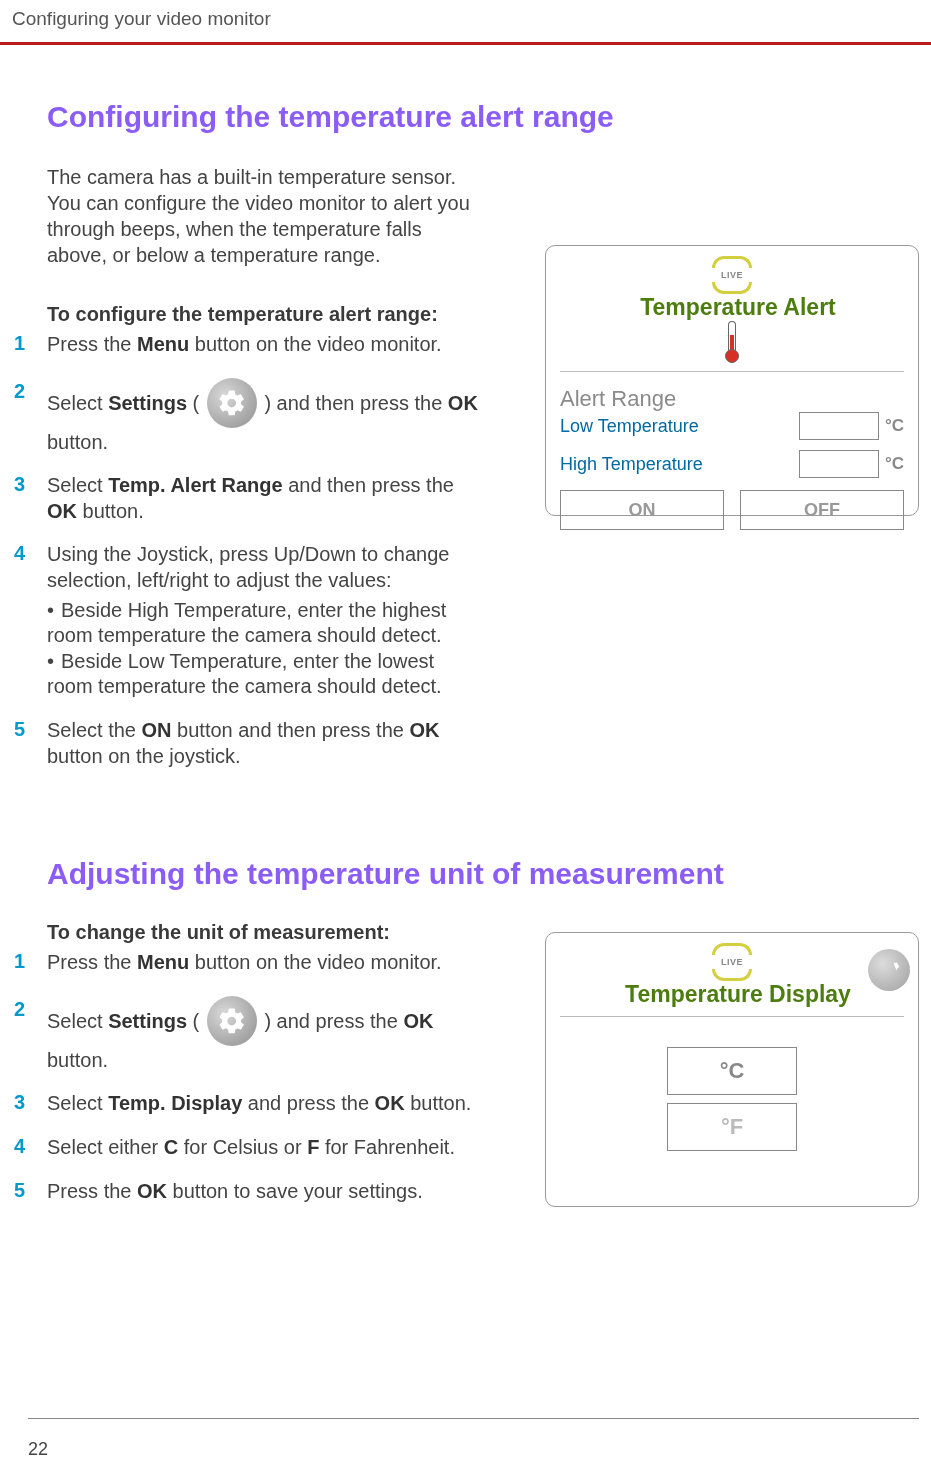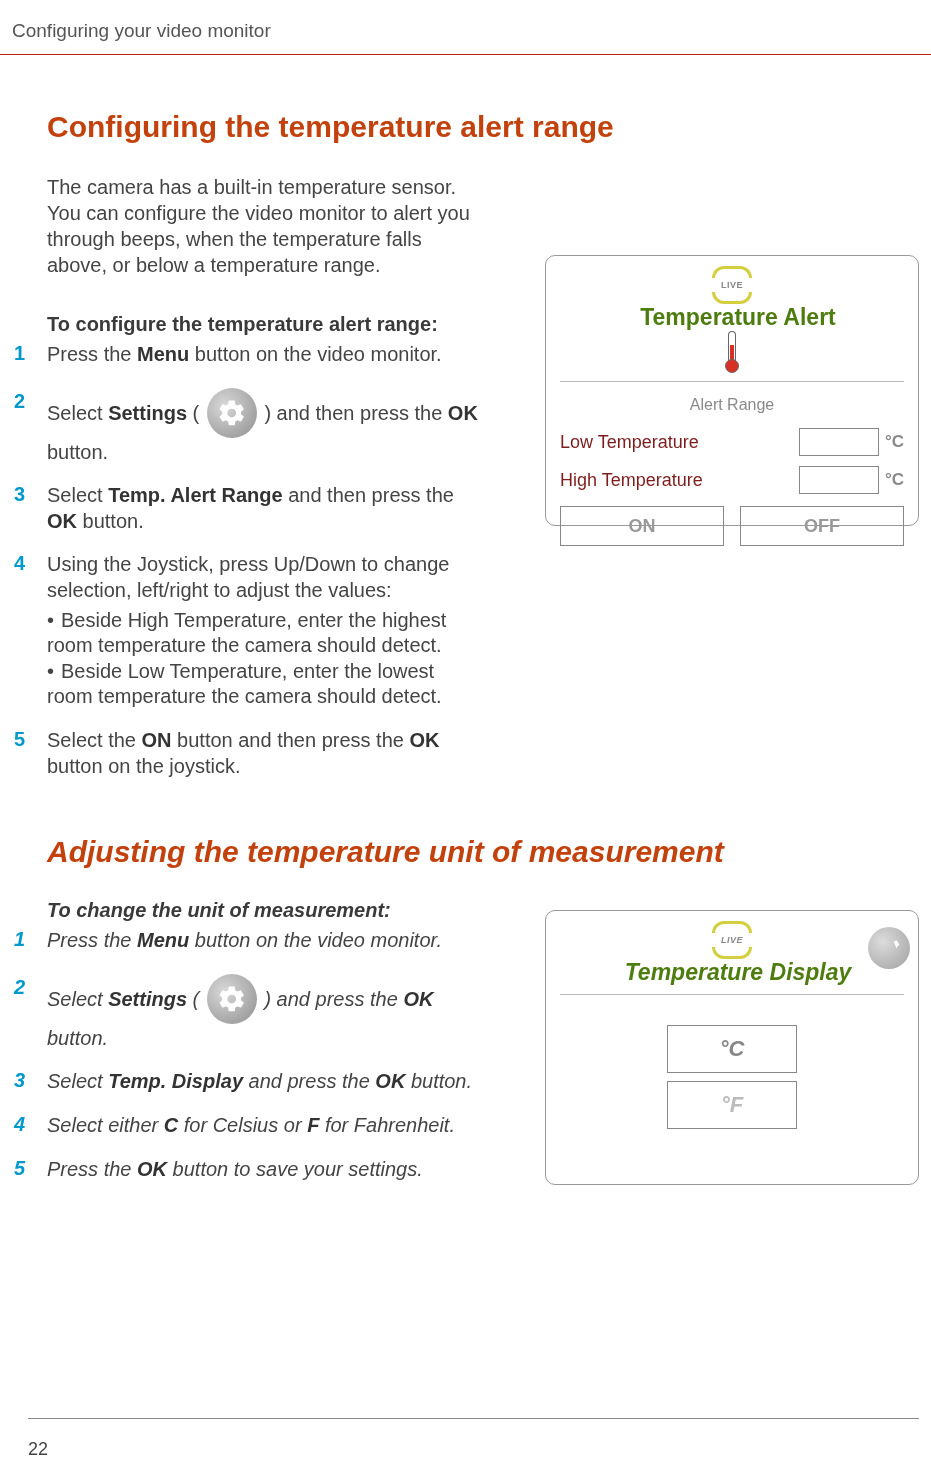--- a/index.html
+++ b/index.html
@@ -8,34 +8,34 @@
       width: 931px;
       height: 1478px;
       background: #fff;
       color: #3a3a3a;
       position: relative;
       padding: 0;
     }
     .page-header {
       font-size: 19px;
       color: #555;
-      padding: 20px 12px 12px 12px;
-      border-bottom: 1px solid #b91c1c;
+      padding: 8px 12px 12px 12px;
+      border-bottom: 3px solid #b91c1c;
       font-weight: 400;
     }
     .page-body {
       padding: 0 12px;
     }
     .section {
       margin-top: 55px;
       position: relative;
     }
-    .section + .section { margin-top: 56px; font-style: italic; }
+    .section + .section { margin-top: 88px; }
     h2.heading {
-      color: #c2410c;
+      color: #8b5cf6;
       font-size: 30px;
       font-weight: 700;
       margin-left: 35px;
       margin-bottom: 30px;
     }
     .intro {
       font-size: 20px;
       color: #444;
       margin-left: 35px;
       line-height: 1.3;
@@ -161,33 +161,32 @@
       background: #d93025;
       border: 1px solid #666;
     }
     .thermo-fill {
       position: absolute;
       bottom: 10px; left: 5px;
       width: 4px; height: 18px;
       background: #d93025;
     }
     .fig-sub {
-      text-align: center;
+      text-align: left;
       color: #8a8a8a;
-      font-size: 16px;
-      margin-bottom: 14px;
+      font-size: 22px;
     }
     .fig-row {
       display: flex;
       align-items: center;
       margin-bottom: 10px;
     }
     .fig-label {
       flex: 1;
-      color: #7f1d1d;
+      color: #0369a1;
       font-size: 18px;
     }
     .fig-input {
       width: 80px; height: 28px;
       border: 1.5px solid #888;
       margin-right: 6px;
     }
     .fig-unit {
       color: #8a8a8a;
       font-size: 17px;

